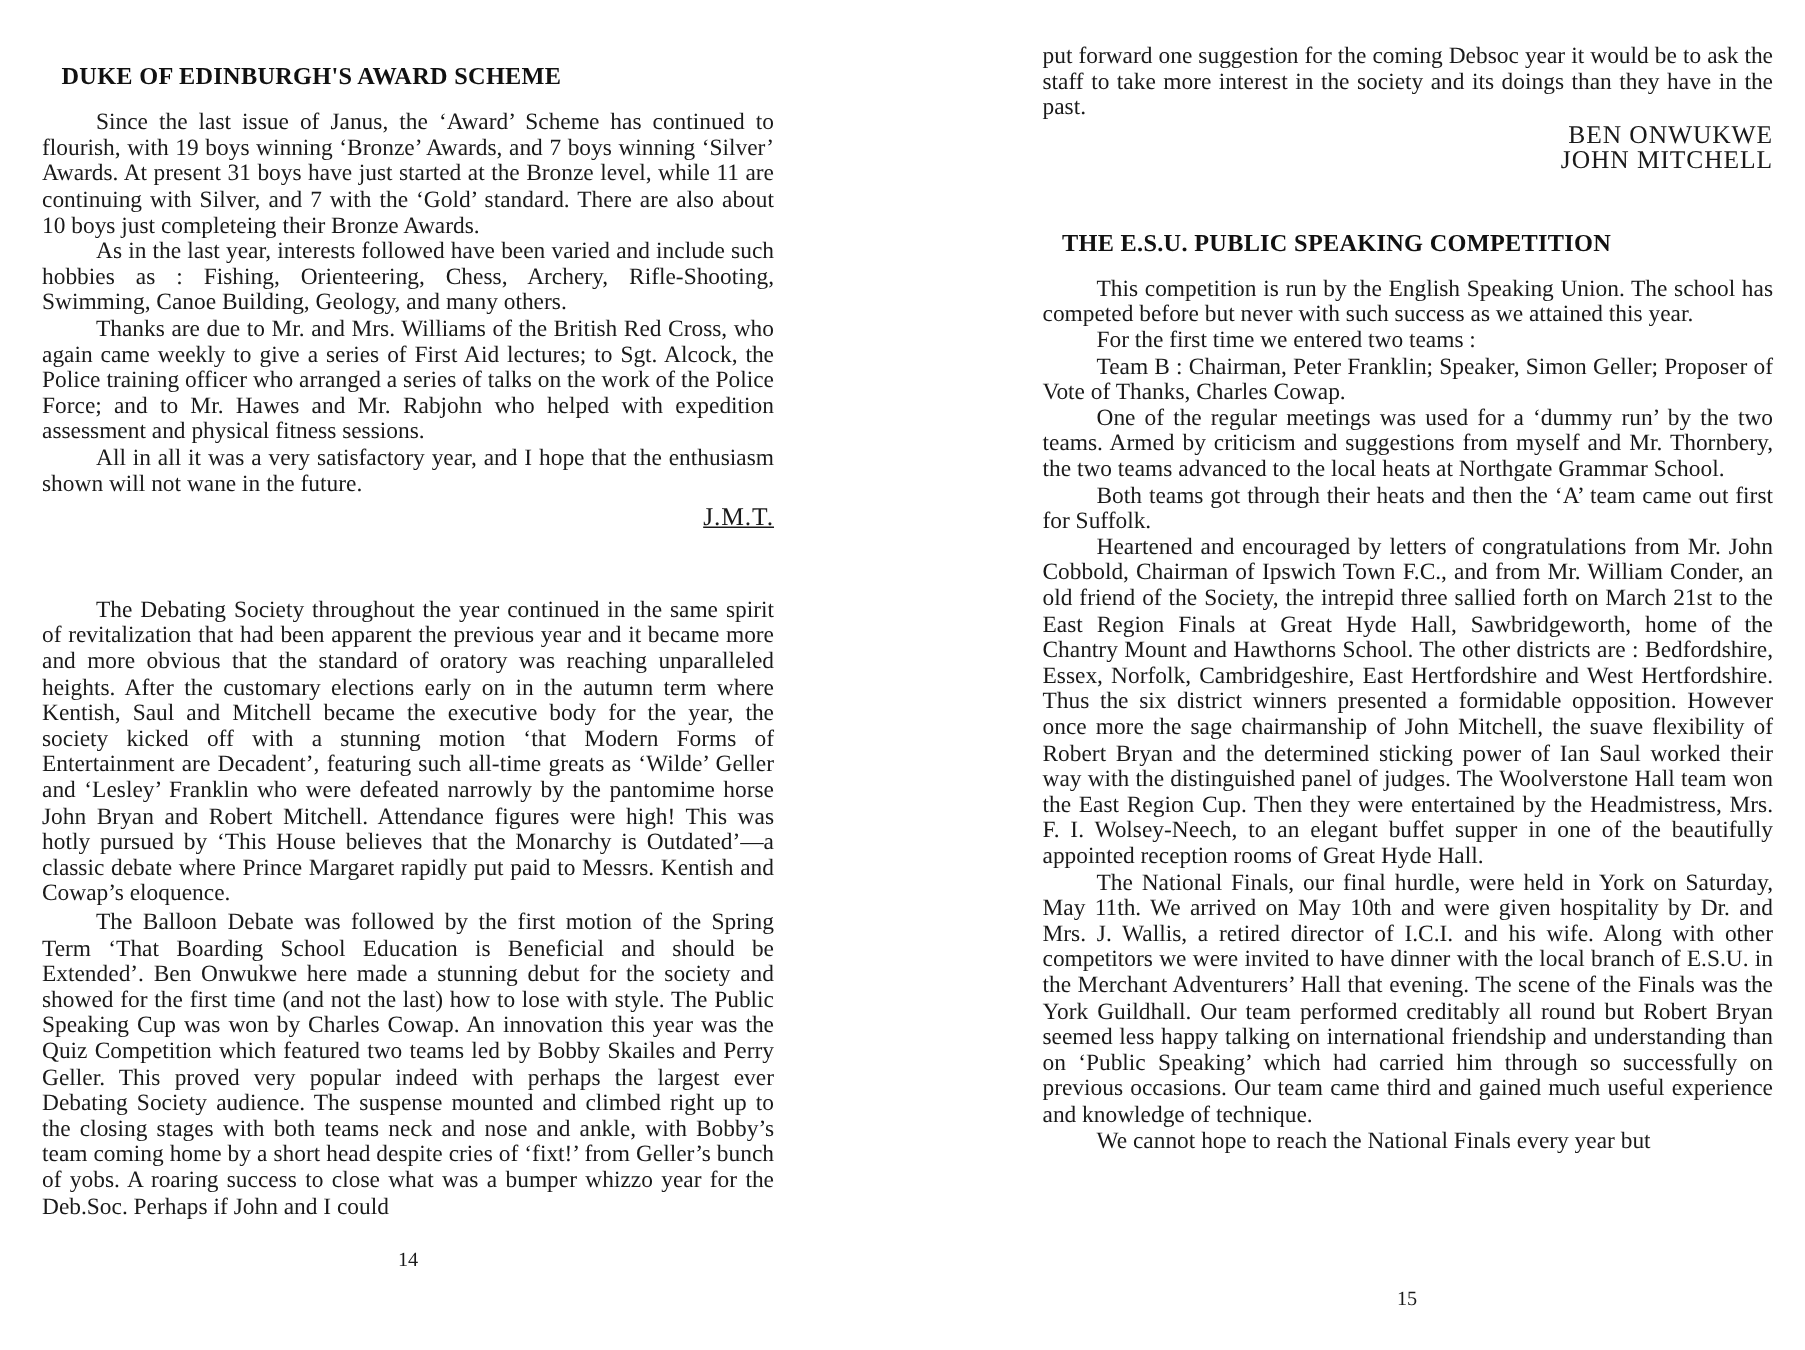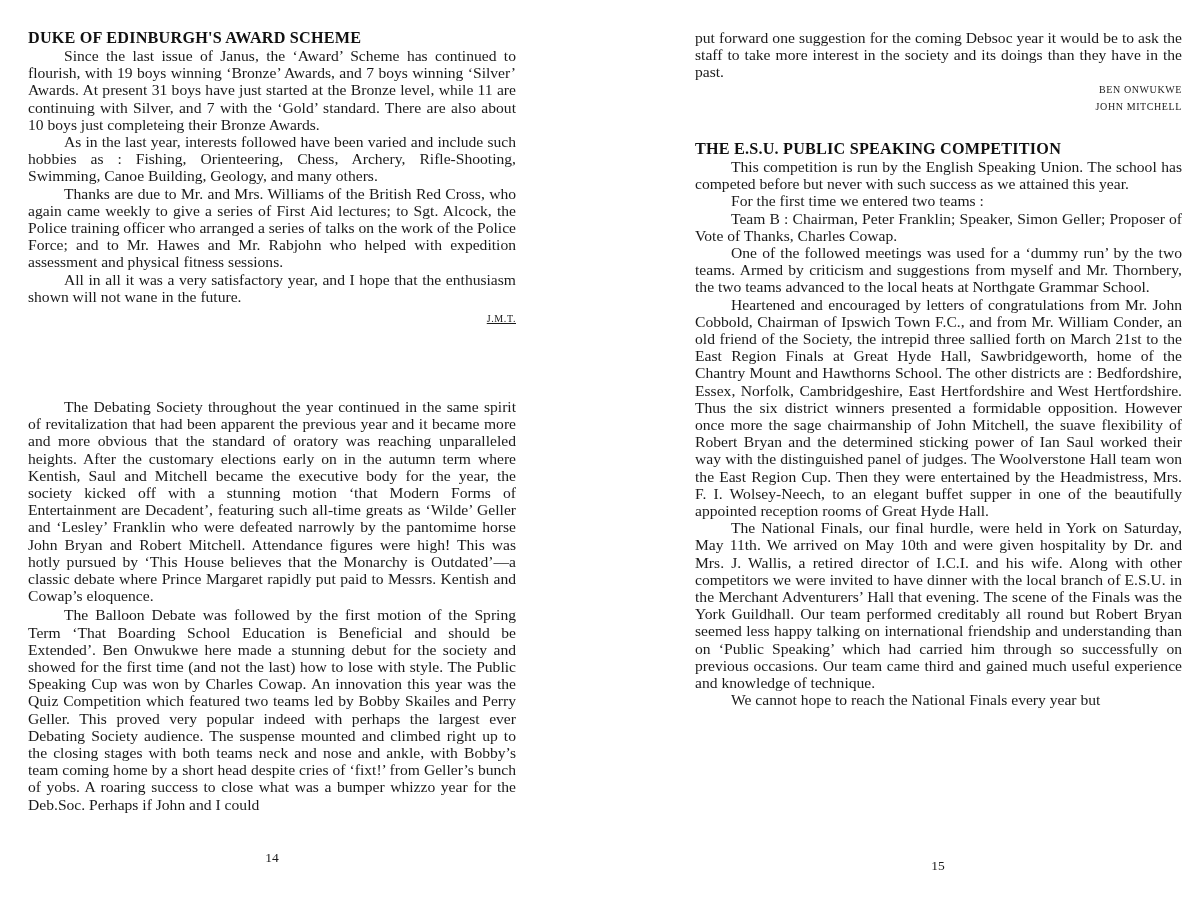--- a/index.html
+++ b/index.html
@@ -6,31 +6,31 @@
   body {
     width: 1203px; height: 900px; position: relative; overflow: hidden;
     font-family: "Liberation Serif", "DejaVu Serif", serif;
     color: #1a1a1a;
   }
   .page { position: absolute; top: 0; height: 900px; }
   .page-left { left: 28px; width: 488px; }
   .page-right { left: 695px; width: 487px; }
   .col { position: absolute; left: 0; right: 0; }
   h2 {
-    margin: 0; font-size: 16.2px; font-weight: bold; letter-spacing: 0.2px;
+    margin: 13px; font-size: 16.2px; font-weight: bold; letter-spacing: 0.2px;
     line-height: 18px; color: #111;
   }
   p {
     margin: 0; font-size: 15.6px; line-height: 17.2px;
     text-align: justify; text-indent: 36px; hyphens: none;
   }
   p.noindent { text-indent: 0; }
   .gap { height: 2px; }
   .sig {
-    text-align: right; font-size: 10px; letter-spacing: 0.6px; line-height: 17.5px;
+    text-align: right; font-size: 17px; letter-spacing: 0.6px; line-height: 17.5px;
   }
   .pagenum {
     position: absolute; font-size: 13.5px; text-align: center; width: 40px;
   }
 </style>
 </head>
 <body>
 
 <div class="page page-left">
   <div class="col" style="top:29px;">
@@ -41,35 +41,36 @@
     <p>All in all it was a very satisfactory year, and I hope that the enthusiasm shown will not wane in the future.</p>
     <div class="sig" style="margin-top:5px;text-decoration:underline;">J.M.T.</div>
   </div>
 
   <div class="col" style="top:398px;">
     <p>The Debating Society throughout the year continued in the same spirit of revitalization that had been apparent the previous year and it became more and more obvious that the standard of oratory was reaching unparalleled heights. After the customary elections early on in the autumn term where Kentish, Saul and Mitchell became the executive body for the year, the society kicked off with a stunning motion ‘that Modern Forms of Entertainment are Decadent’, featuring such all-time greats as ‘Wilde’ Geller and ‘Lesley’ Franklin who were defeated narrowly by the pantomime horse John Bryan and Robert Mitchell. Attendance figures were high! This was hotly pursued by ‘This House believes that the Monarchy is Outdated’—a classic debate where Prince Margaret rapidly put paid to Messrs. Kentish and Cowap’s eloquence.</p>
     <div class="gap"></div>
     <p>The Balloon Debate was followed by the first motion of the Spring Term ‘That Boarding School Education is Beneficial and should be Extended’. Ben Onwukwe here made a stunning debut for the society and showed for the first time (and not the last) how to lose with style. The Public Speaking Cup was won by Charles Cowap. An innovation this year was the Quiz Competition which featured two teams led by Bobby Skailes and Perry Geller. This proved very popular indeed with perhaps the largest ever Debating Society audience. The suspense mounted and climbed right up to the closing stages with both teams neck and nose and ankle, with Bobby’s team coming home by a short head despite cries of ‘fixt!’ from Geller’s bunch of yobs. A roaring success to close what was a bumper whizzo year for the Deb.Soc. Perhaps if John and I could</p>
   </div>
 
-  <div class="pagenum" style="left:224px; top:850px;">14</div>
+  <div class="pagenum" style="left:224px; top:832px;">14</div>
 </div>
 
 <div class="page page-right">
   <div class="col" style="top:29px;">
     <p class="noindent">put forward one suggestion for the coming Debsoc year it would be to ask the staff to take more interest in the society and its doings than they have in the past.</p>
     <div class="sig">BEN ONWUKWE</div>
     <div class="sig">JOHN MITCHELL</div>
   </div>
 
   <div class="col" style="top:140px;">
     <h2>THE E.S.U. PUBLIC SPEAKING COMPETITION</h2>
     <p>This competition is run by the English Speaking Union. The school has competed before but never with such success as we attained this year.</p>
     <p>For the first time we entered two teams :</p>
     <p>Team B : Chairman, Peter Franklin; Speaker, Simon Geller; Proposer of Vote of Thanks, Charles Cowap.</p>
-    <p>One of the followed meetings was used for a ‘dummy run’ by the two teams. Armed by criticism and suggestions from myself and Mr. Thornbery, the two teams advanced to the local heats at Northgate Grammar School.</p>
+    <p>One of the regular meetings was used for a ‘dummy run’ by the two teams. Armed by criticism and suggestions from myself and Mr. Thornbery, the two teams advanced to the local heats at Northgate Grammar School.</p>
+    <p>Both teams got through their heats and then the ‘A’ team came out first for Suffolk.</p>
     <p>Heartened and encouraged by letters of congratulations from Mr. John Cobbold, Chairman of Ipswich Town F.C., and from Mr. William Conder, an old friend of the Society, the intrepid three sallied forth on March 21st to the East Region Finals at Great Hyde Hall, Sawbridgeworth, home of the Chantry Mount and Hawthorns School. The other districts are : Bedfordshire, Essex, Norfolk, Cambridgeshire, East Hertfordshire and West Hertfordshire. Thus the six district winners presented a formidable opposition. However once more the sage chairmanship of John Mitchell, the suave flexibility of Robert Bryan and the determined sticking power of Ian Saul worked their way with the distinguished panel of judges. The Woolverstone Hall team won the East Region Cup. Then they were entertained by the Headmistress, Mrs. F. I. Wolsey-Neech, to an elegant buffet supper in one of the beautifully appointed reception rooms of Great Hyde Hall.</p>
     <p>The National Finals, our final hurdle, were held in York on Saturday, May 11th. We arrived on May 10th and were given hospitality by Dr. and Mrs. J. Wallis, a retired director of I.C.I. and his wife. Along with other competitors we were invited to have dinner with the local branch of E.S.U. in the Merchant Adventurers’ Hall that evening. The scene of the Finals was the York Guildhall. Our team performed creditably all round but Robert Bryan seemed less happy talking on international friendship and understanding than on ‘Public Speaking’ which had carried him through so successfully on previous occasions. Our team came third and gained much useful experience and knowledge of technique.</p>
     <p>We cannot hope to reach the National Finals every year but</p>
   </div>
 
   <div class="pagenum" style="left:223px; top:858px;font-family:Liberation Serif, serif;">15</div>
 </div>
 
 </body></html>

